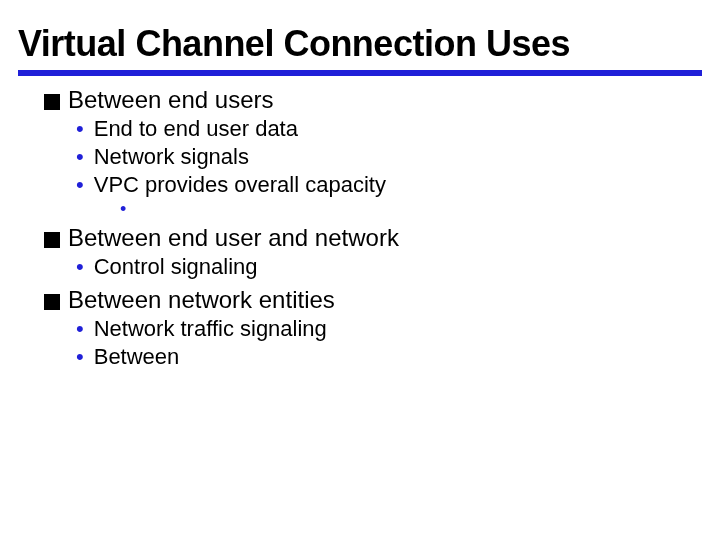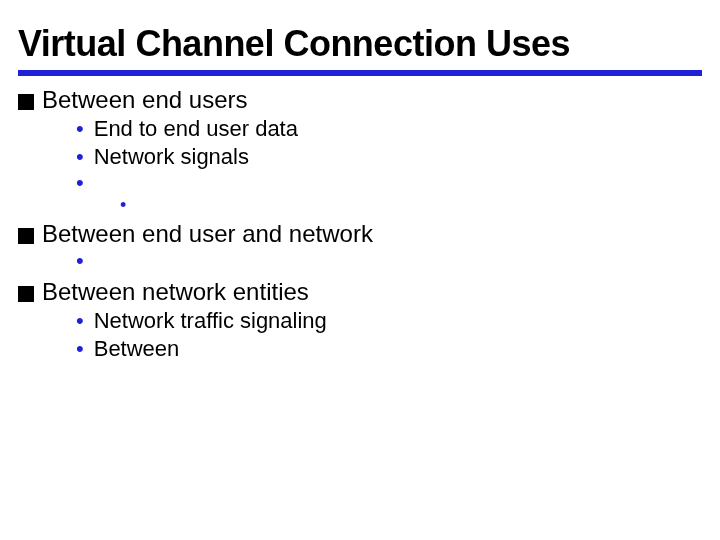--- a/index.html
+++ b/index.html
@@ -23,21 +23,21 @@
     margin-bottom: 6px;
   }
   .rule {
     border: none;
     border-top: 6px solid #2020d8;
     margin-bottom: 10px;
   }
   .lvl1 {
     font-size: 24px;
     color: #000;
-    margin: 6px 0 2px 0;
+    margin: 6px 0 2px 26px;
     display: flex;
     align-items: baseline;
   }
   .lvl1 .bullet {
     display: inline-block;
     width: 16px;
     height: 16px;
     background: #000;
     margin-right: 8px;
     position: relative;
@@ -87,31 +87,33 @@
   <div class="lvl2">
     <span class="bullet">•</span>
     <span>End to end user data</span>
   </div>
   <div class="lvl2">
     <span class="bullet">•</span>
     <span>Network signals</span>
   </div>
   <div class="lvl2">
     <span class="bullet">•</span>
+    <span>VPC provides overall capacity</span>
   </div>
   <div class="lvl3">
     <span class="bullet">•</span>
   </div>
 
   <div class="lvl1">
     <span class="bullet"></span>
     <span>Between end user and network</span>
   </div>
   <div class="lvl2">
     <span class="bullet">•</span>
+    <span>Control signaling</span>
   </div>
 
   <div class="lvl1">
     <span class="bullet"></span>
     <span>Between network entities</span>
   </div>
   <div class="lvl2">
     <span class="bullet">•</span>
     <span>Network traffic signaling</span>
   </div>

